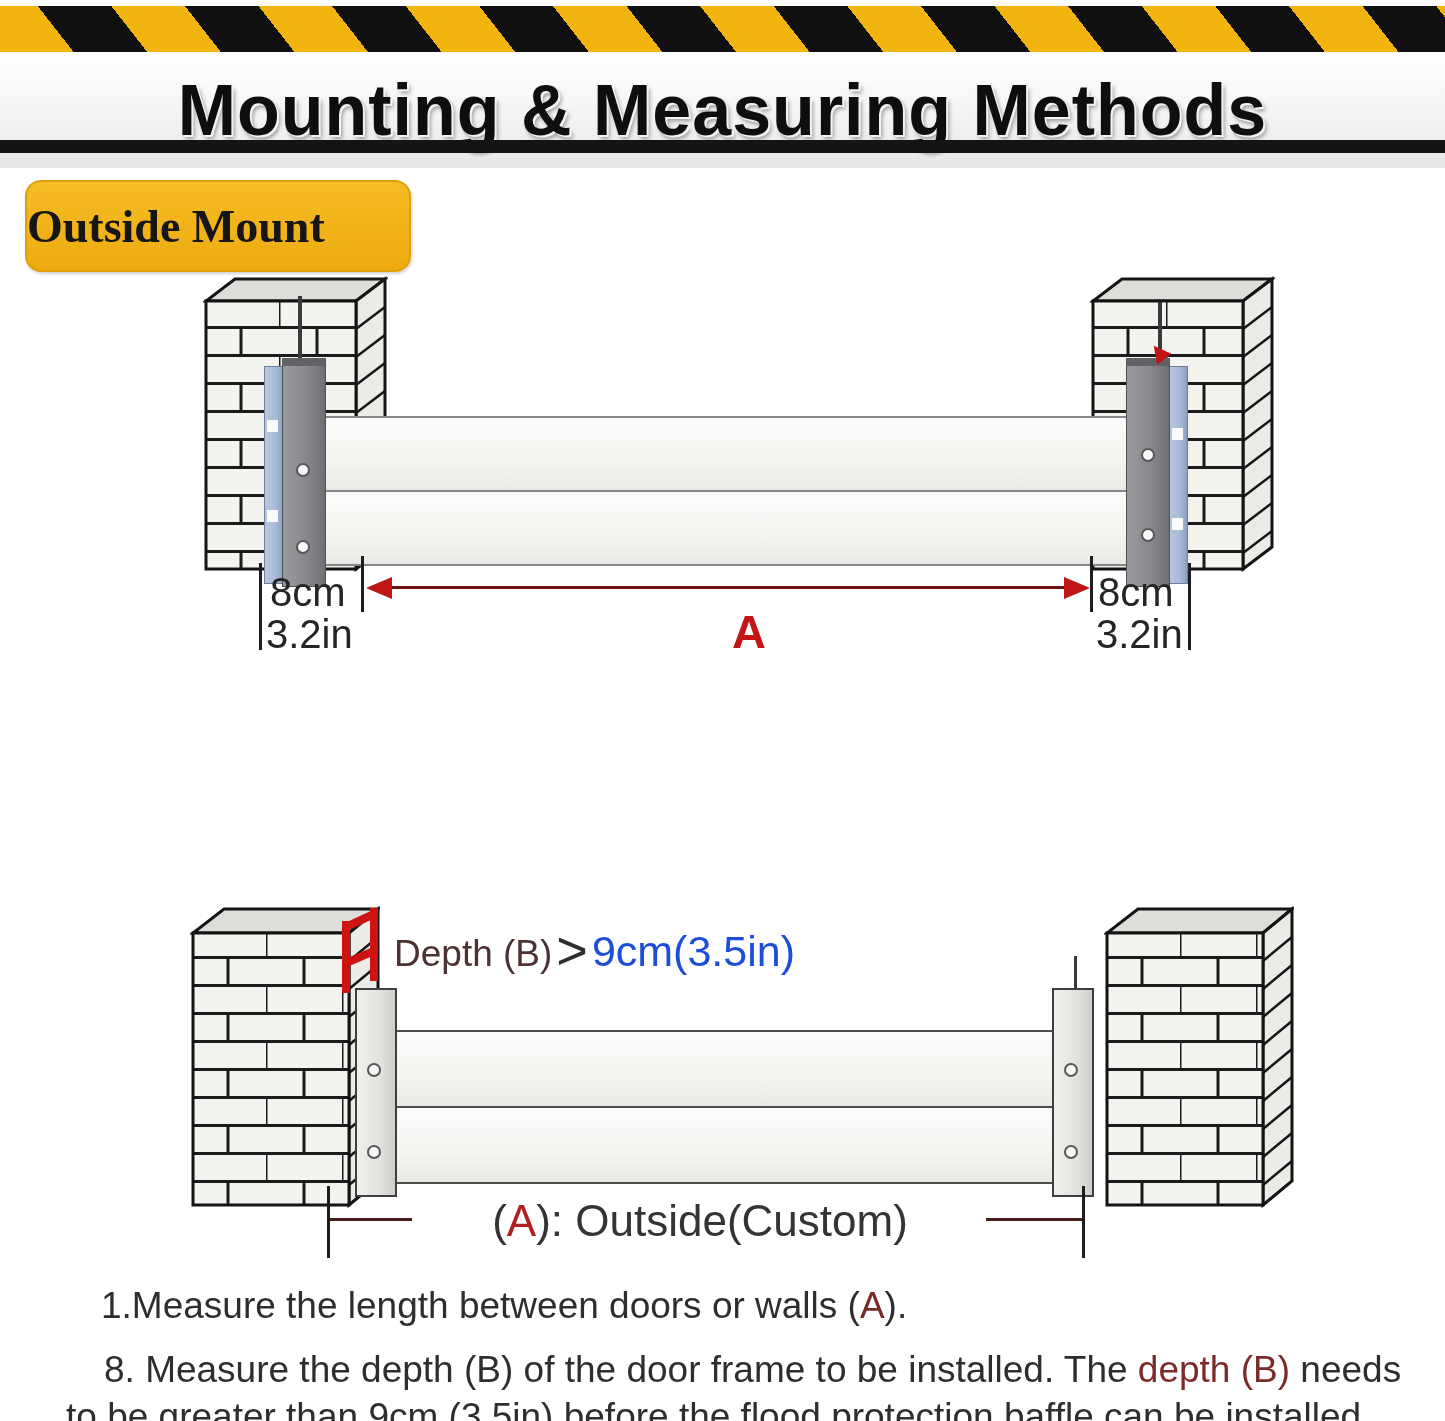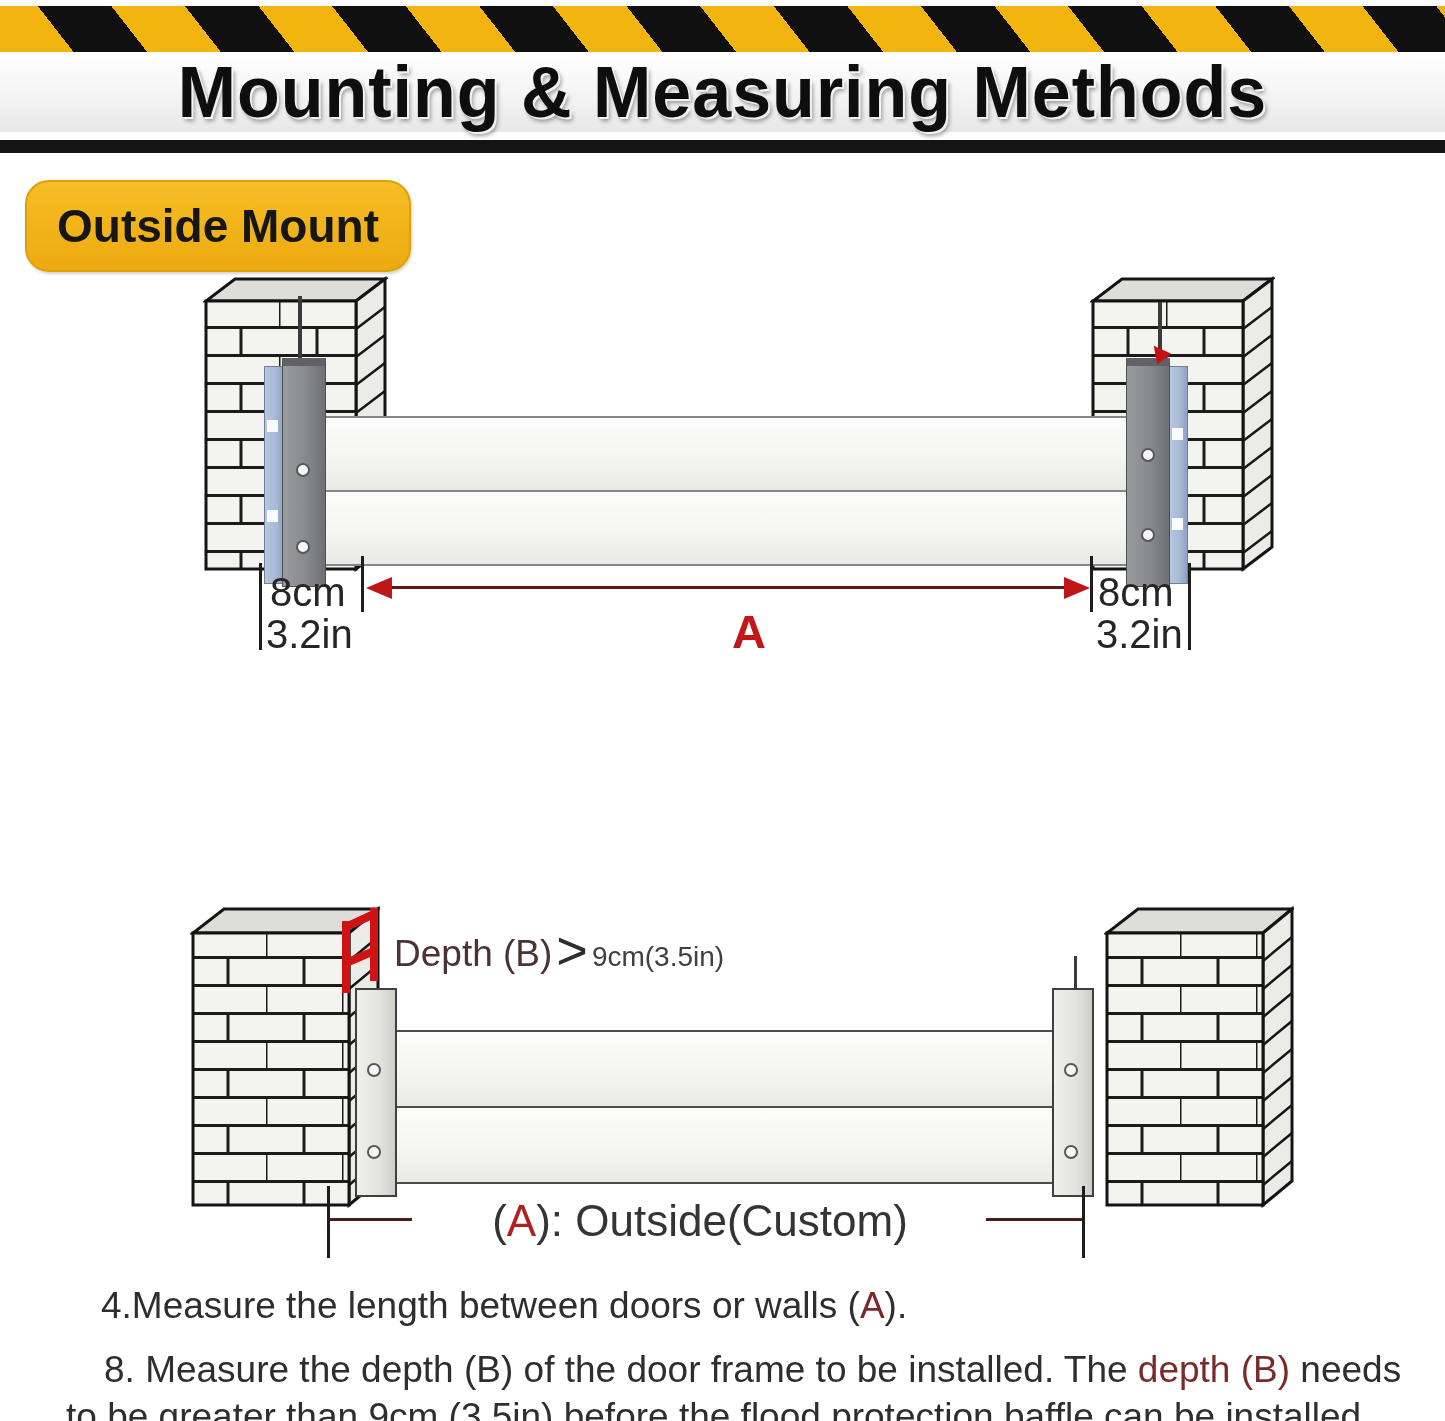--- a/index.html
+++ b/index.html
@@ -10,37 +10,38 @@
     color:#222;
   }
   .abs{position:absolute;}
   
   .hazard{
     left:0;top:6px;width:1445px;height:46px;
     background:repeating-linear-gradient(52deg,#f2b50f 0 58px,#101010 58px 116px);
     box-shadow:0 3px 5px rgba(0,0,0,.28);
   }
   .titleband{
-    left:0;top:52px;width:1445px;height:80px;
+    left:0;top:52px;width:1445px;height:116px;
     background:linear-gradient(180deg,#ffffff 0%,#f4f4f4 55%,#e7e7e7 100%);
     display:flex;align-items:center;justify-content:center;
   }
   .maintitle{
     font-size:70px;font-weight:700;letter-spacing:1px;color:#0e0e0e;
     text-shadow:2px 2px 0 rgba(255,255,255,.85),3px 4px 4px rgba(0,0,0,.38);
     white-space:nowrap;transform:scaleY(1.04);
   }
   .blackbar{left:0;top:140px;width:1445px;height:13px;background:#141414;}
   
   .badge{
     background:linear-gradient(180deg,#f6bd25,#edaa10);
-    border:2px solid #dda008;border-radius:24px;
-    display:flex;align-items:center;justify-content:center;
+    border:2px solid #dda008;border-radius:16px;
+    display:flex;align-items:center;
     font-size:46px;font-weight:600;color:#161616;
     box-shadow:1px 2px 3px rgba(0,0,0,.18);
+    font-family:Liberation Serif, serif;
   }
   
   .pillar{position:absolute;}
   
   .bluestrip{
     background:linear-gradient(90deg,#b8c7de 0%,#a6bad7 60%,#8ca1c0 100%);
     border:1px solid #70809c;
   }
   .channel{
     background:linear-gradient(90deg,#9a9b9e 0%,#88898c 55%,#6f7073 100%);
@@ -71,21 +72,21 @@
   .arrowhead{width:0;height:0;border-top:11px solid transparent;border-bottom:11px solid transparent;}
   .arrowhead.left{border-right:26px solid #c01515;}
   .arrowhead.right{border-left:26px solid #c01515;}
   .dimnum{font-size:40px;color:#252525;line-height:1.0;white-space:nowrap;}
   .spanlabel{display:flex;align-items:baseline;justify-content:center;white-space:nowrap;}
   .spanlabel .a-red{font-size:47px;font-weight:700;color:#c41616;margin-right:2px;}
   .spanlabel .rest{font-size:39px;color:#3b3b3b;}
   .depthlabel{display:flex;align-items:baseline;white-space:nowrap;}
   .depthlabel .d-text{font-size:37px;color:#4c3232;}
   .depthlabel .d-gt{font-size:54px;color:#2e2e2e;margin:0 4px;position:relative;top:3px;}
-  .depthlabel .d-val{font-size:28px;color:#404040;}
+  .depthlabel .d-val{font-size:43px;color:#1d4ed8;}
   .len-label{display:flex;align-items:baseline;justify-content:center;white-space:nowrap;font-size:44px;color:#343434;}
   .len-label .a-red{color:#b02020;}
   
   .steps{font-size:36px;color:#2e2e2e;line-height:1.25;}
   .steps p{margin:0 0 13px 0;}
   .em-red{color:#9c2a21;}
   .em-maroon{color:#7b2a2a;}
   .minarrow{
     width:0;height:0;border-left:9px solid transparent;border-right:9px solid transparent;
     border-bottom:17px solid #c41212;transform:rotate(-38deg);
@@ -234,17 +235,17 @@
   <div class="abs dimline-thin" style="left:330px;top:1218px;width:82px;z-index:6;"></div>
   <div class="abs dimline-thin" style="left:986px;top:1218px;width:96px;z-index:6;"></div>
 
   <div class="abs len-label" style="left:400px;top:1196px;width:600px;z-index:6;">
     <span>(</span>
       <span class="a-red">A</span>
       <span>): Outside(Custom)</span>
   </div>
 
   <div class="abs steps" style="left:66px;top:1283px;width:1350px;font-size:37px;">
-    <p style="margin-left:35px;margin-bottom:18px;"><span>4.Measure the length between doors or walls (</span><span class="em-maroon">A</span><span>).</span></p>
+    <p style="margin-left:35px;margin-bottom:18px;"><span>1.Measure the length between doors or walls (</span><span class="em-maroon">A</span><span>).</span></p>
     <p style="text-indent:38px;"><span>8. Measure the depth (B) of the door frame to be installed. The </span><span class="em-maroon">depth (B)</span><span> needs to be greater than 9cm (3.5in) before the flood protection baffle can be installed.</span></p>
   </div>
 
 </div>
 
 </body></html>

